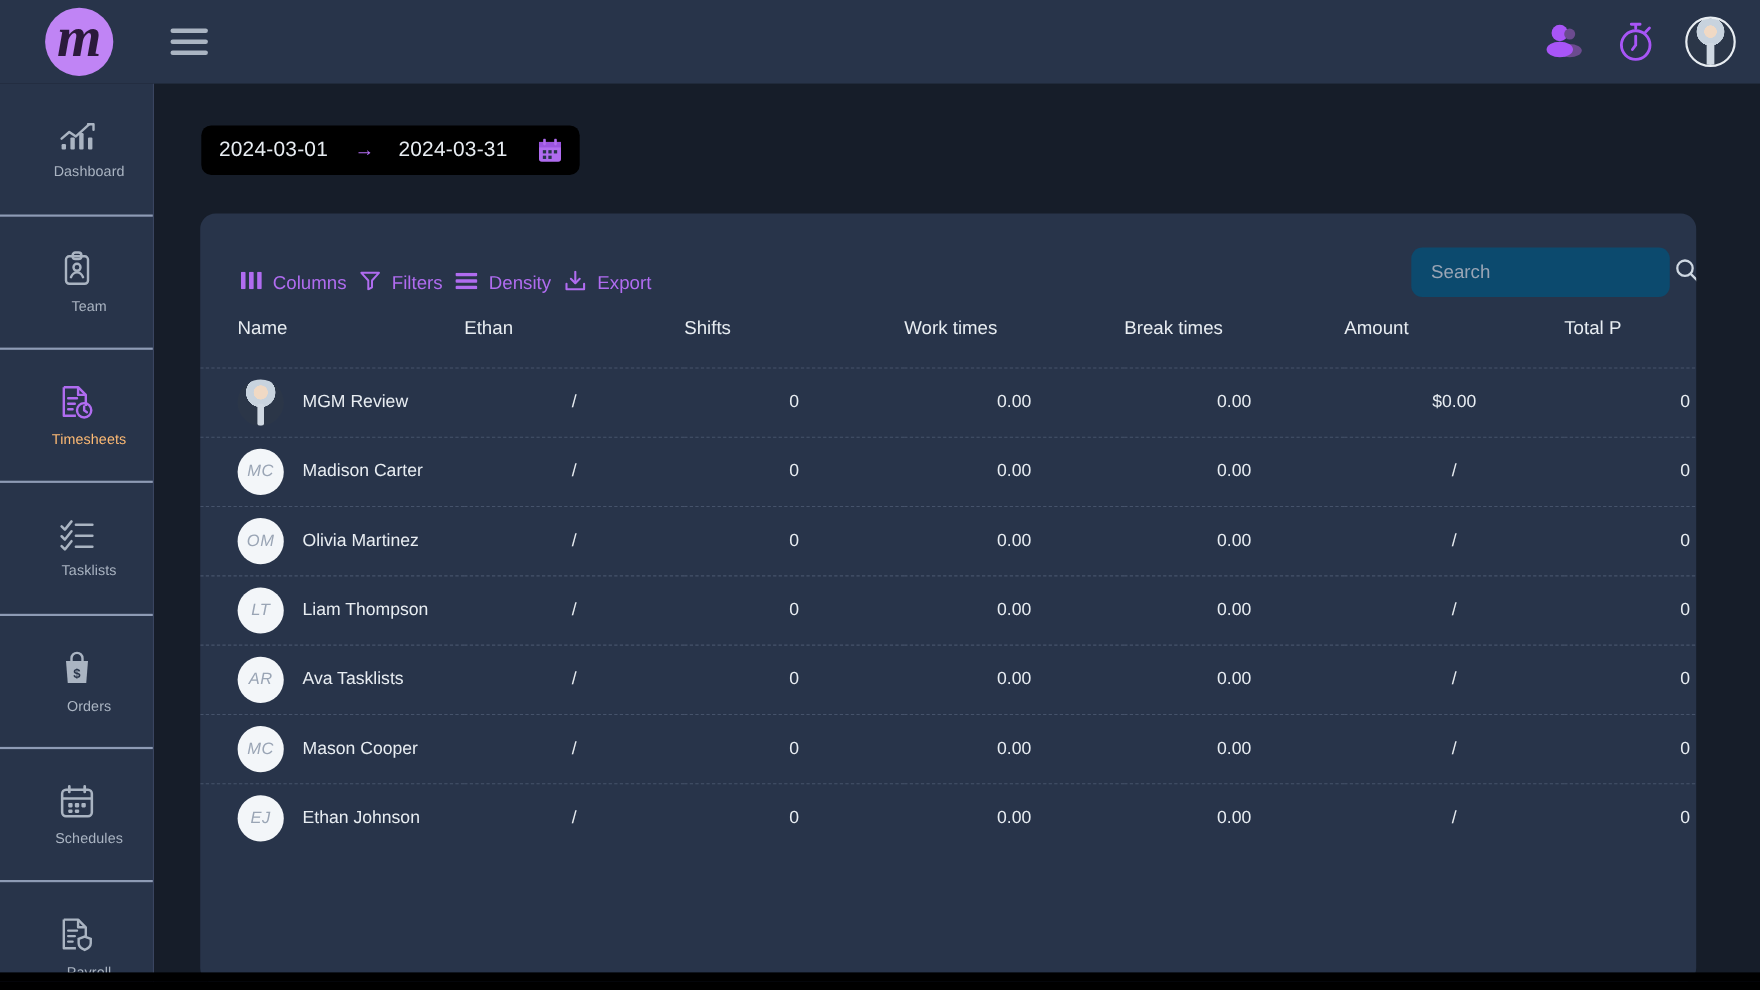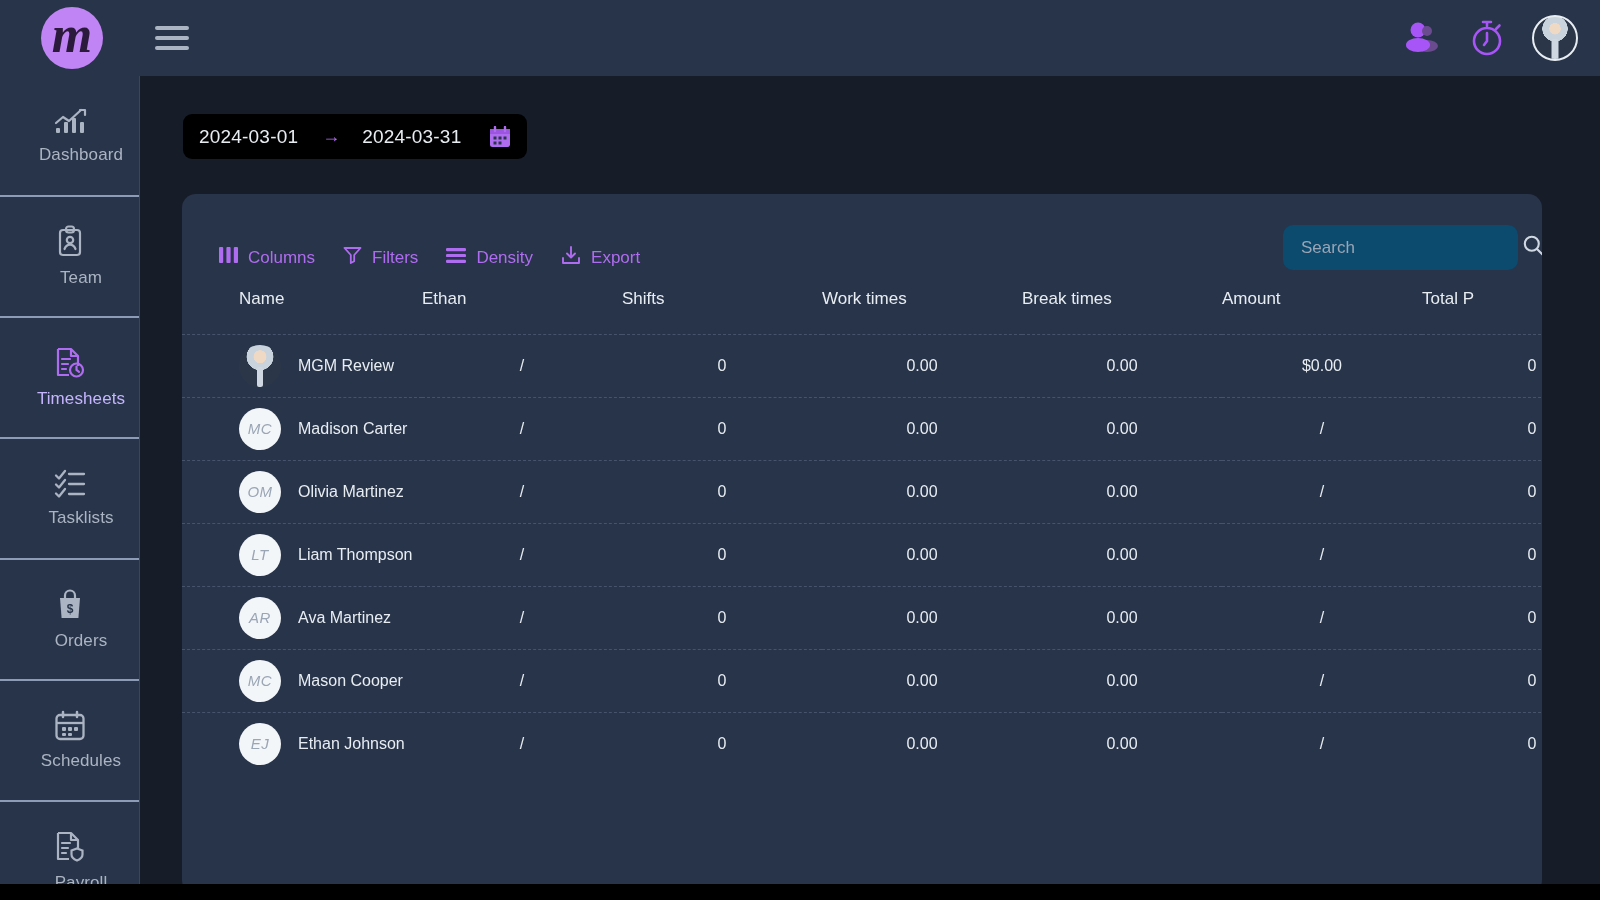--- a/index.html
+++ b/index.html
@@ -77,22 +77,22 @@
     overflow: hidden;
   }
   .nav-item {
     height: 121px;
     border-bottom: 2px solid #8e9bb5;
     display: flex; flex-direction: column;
     align-items: center; justify-content: center;
     gap: 9px; cursor: pointer;
     color: #aab4c2;
   }
-  .nav-item .nav-label { font-size: 17px; letter-spacing: .1px; margin-left: 23px; }
-  .nav-item.active { color: #c4b5fd; }
+  .nav-item .nav-label { font-size: 13px; letter-spacing: .1px; margin-left: 23px; }
+  .nav-item.active { color: #fdba74; }
   .nav-item svg { display: block; }
 
   
   .main {
     position: absolute; top: 76px; left: 140px;
     width: 1460px; height: 816px;
     background: #161d29;
     overflow: hidden;
   }
   .daterange {
@@ -113,21 +113,21 @@
     position: absolute; left: 42px; top: 118px;
     width: 1360px; height: 700px;
     background: #28344a;
     border-radius: 14px;
     overflow: hidden;
   }
   .card-toolbar {
     position: absolute; left: 0; top: 0; right: 0; height: 100px;
     display: flex; align-items: center;
   }
-  .tb-actions { display: flex; align-items: center; gap: 28px; padding-left: 37px; margin-top: 27px; }
+  .tb-actions { display: flex; align-items: center; gap: 12px; padding-left: 37px; margin-top: 27px; }
   .tb-btn {
     display: flex; align-items: center; gap: 10px;
     color: #b06cf0; font-size: 17px; cursor: pointer;
     background: none; border: none;
     font-family: "Liberation Sans", sans-serif;
   }
   .search-box {
     position: absolute; right: 24px; top: 31px;
     width: 235px; height: 45px;
     background: #0c4a6e; border-radius: 10px;
@@ -150,21 +150,21 @@
     text-align: left; font-weight: 400;
     color: #e8edf2; font-size: 17px;
     padding: 0 0 22px 0; height: 48px; vertical-align: middle;
   }
   td {
     color: #e8edf2; font-size: 16px;
     height: 63px; vertical-align: middle;
     border-top: 1px dashed #46536b;
     text-align: center;
   }
-  thead th:first-child, tbody td:first-child { padding-left: 57px; }
+  thead th:first-child, tbody td:first-child { padding-left: 34px; }
   .col-name  { width: 240px; }
   .col-wage  { width: 200px; }
   .col-shift { width: 200px; }
   .col-work  { width: 200px; }
   .col-break { width: 200px; }
   .col-amt   { width: 200px; }
   .col-total { width: 220px; }
 
   .name-cell { display: flex; align-items: center; gap: 17px; }
   .av {
@@ -475,21 +475,21 @@
                 <td>0</td>
                 <td>0.00</td>
                 <td>0.00</td>
                 <td>/</td>
                 <td>0</td>
               </tr>
               <tr>
                 <td>
                   <div class="name-cell">
                     <div class="av">AR</div>
-                    <span>Ava Martinez</span>
+                    <span>Ava Tasklists</span>
                   </div>
                 </td>
                 <td>/</td>
                 <td>0</td>
                 <td>0.00</td>
                 <td>0.00</td>
                 <td>/</td>
                 <td>0</td>
               </tr>
               <tr>

